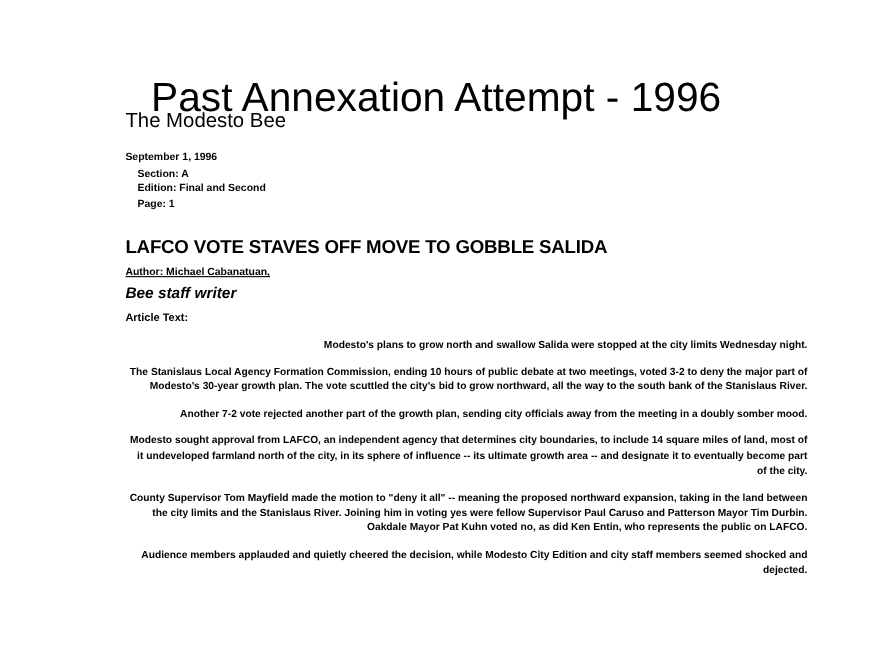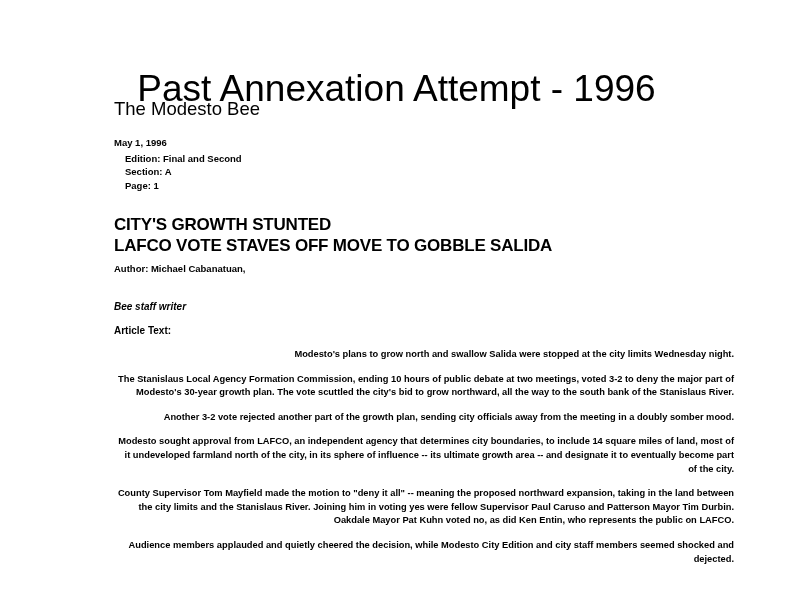--- a/index.html
+++ b/index.html
@@ -62,30 +62,31 @@
     margin: 0 0 6px 0;
     letter-spacing: -0.2px;
   }
   .headline .line2 {
     display: block;
   }
   .author-row {
     font-size: 9.5px;
     font-weight: bold;
     line-height: 14px;
-    margin: 0 0 24px 0;
+    margin: 0 0 4px 0;
+    text-decoration: underline;
   }
   .author-label {
     font-weight: bold;
   }
   .author-name {
     font-weight: bold;
   }
   .byline {
-    font-size: 10px;
+    font-size: 14px;
     font-weight: bold;
     font-style: italic;
     line-height: 14px;
     margin: 0 0 10px 0;
   }
   .article-label {
     font-size: 10px;
     font-weight: bold;
     line-height: 14px;
     margin: 0 0 10px 0;
@@ -103,43 +104,42 @@
 
 <div class="slide">
 
   <h1 class="slide-title">Past Annexation Attempt - 1996</h1>
 
   <div class="content">
 
     <div class="pub-name">The Modesto Bee</div>
 
     <div class="meta">
-      <div class="meta-date">May 1, 1996</div>
+      <div class="meta-date">September 1, 1996</div>
+      <div class="meta-indent">Section: A</div>
       <div class="meta-indent">Edition: Final and Second</div>
-      <div class="meta-indent">Section: A</div>
       <div class="meta-indent">Page: 1</div>
     </div>
 
     <div class="headline">
-      <span>CITY'S GROWTH STUNTED</span>
       <span class="line2">LAFCO VOTE STAVES OFF MOVE TO GOBBLE SALIDA</span>
     </div>
 
     <div class="author-row">
       <span class="author-label">Author:</span>
       <span class="author-name">Michael Cabanatuan,</span>
     </div>
 
     <div class="byline">Bee staff writer</div>
 
     <div class="article-label">Article Text:</div>
 
     <div>
       <p class="para">Modesto's plans to grow north and swallow Salida were stopped at the city limits Wednesday night.</p>
       <p class="para">The Stanislaus Local Agency Formation Commission, ending 10 hours of public debate at two meetings, voted 3-2 to deny the major part of Modesto's 30-year growth plan. The vote scuttled the city's bid to grow northward, all the way to the south bank of the Stanislaus River.</p>
-      <p class="para">Another 3-2 vote rejected another part of the growth plan, sending city officials away from the meeting in a doubly somber mood.</p>
+      <p class="para">Another 7-2 vote rejected another part of the growth plan, sending city officials away from the meeting in a doubly somber mood.</p>
       <p class="para">Modesto sought approval from LAFCO, an independent agency that determines city boundaries, to include 14 square miles of land, most of it undeveloped farmland north of the city, in its sphere of influence -- its ultimate growth area -- and designate it to eventually become part of the city.</p>
       <p class="para">County Supervisor Tom Mayfield made the motion to "deny it all" -- meaning the proposed northward expansion, taking in the land between the city limits and the Stanislaus River. Joining him in voting yes were fellow Supervisor Paul Caruso and Patterson Mayor Tim Durbin. Oakdale Mayor Pat Kuhn voted no, as did Ken Entin, who represents the public on LAFCO.</p>
       <p class="para">Audience members applauded and quietly cheered the decision, while Modesto City Edition and city staff members seemed shocked and dejected.</p>
     </div>
 
   </div>
 </div>
 
 </body></html>

